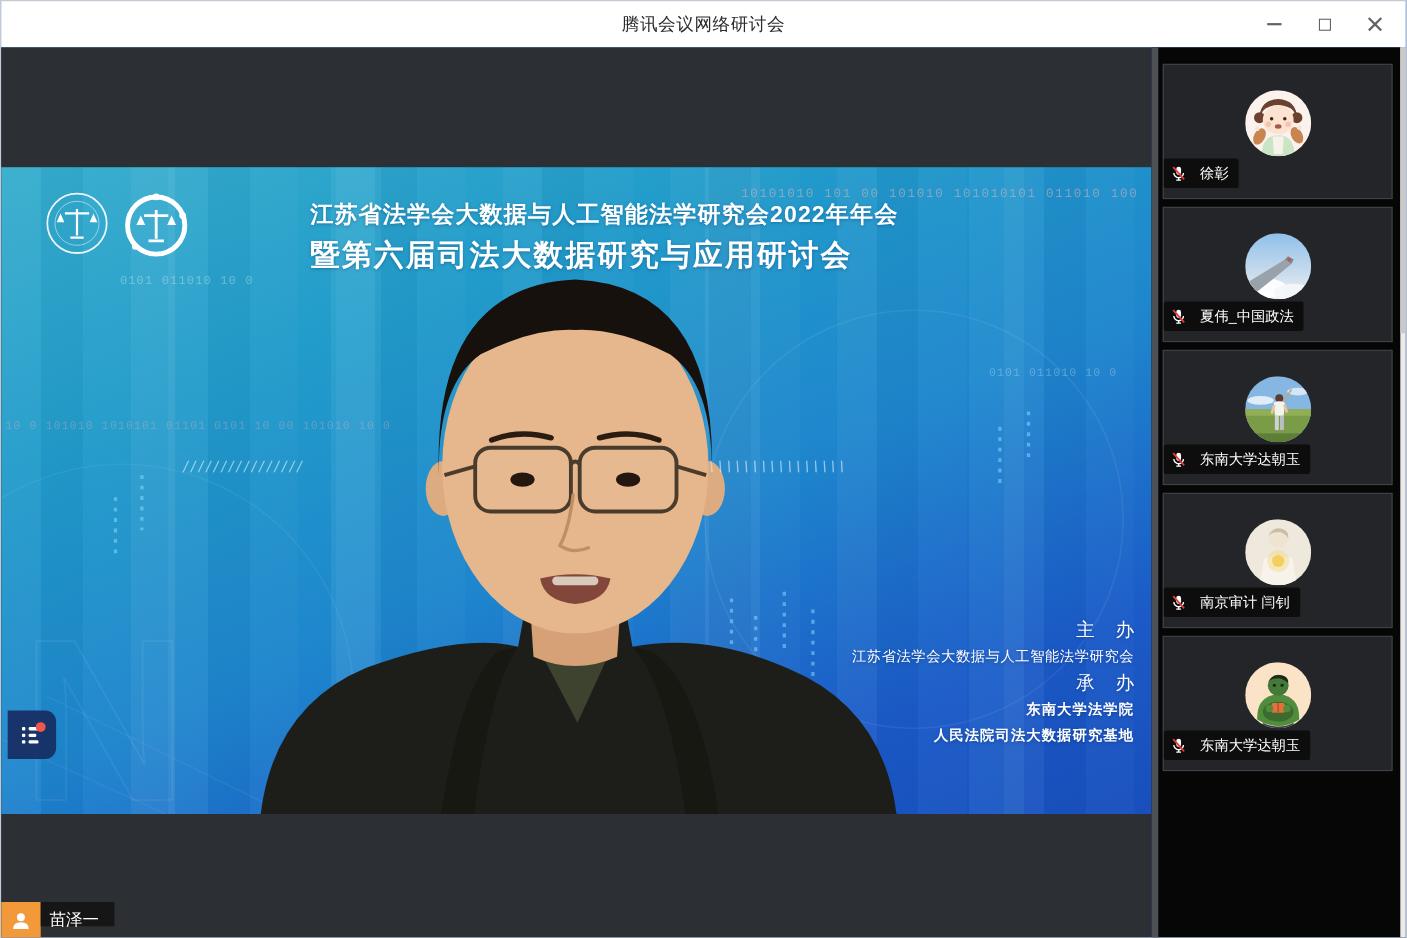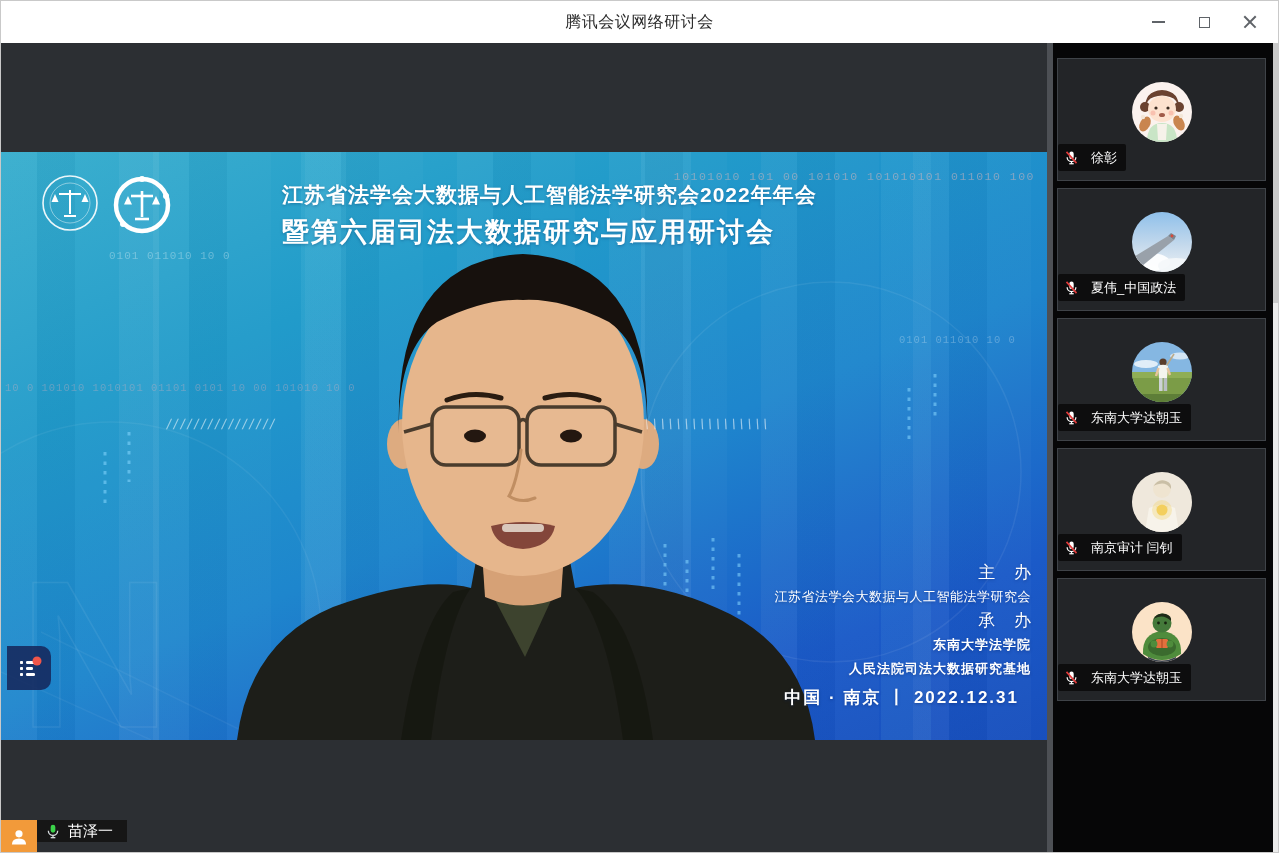--- a/index.html
+++ b/index.html
@@ -51,21 +51,21 @@
   .org-line { font-size:13px; font-weight:bold; letter-spacing:1px; }
   .slide-footer { font-size:17px; font-weight:bold; letter-spacing:2px; margin-top:5px; padding-right:12px; }
 
   .person-svg { position:absolute; inset:0; width:1046px; height:588px; }
 
   .chat-btn { position:absolute; left:6px; top:603px; width:44px; height:44px; background:rgba(22,40,92,.88);
     border-radius:0 10px 10px 0; display:flex; align-items:center; justify-content:center; cursor:pointer; }
 
   .self-bar { position:absolute; left:0; bottom:0; height:34px; display:flex; z-index:5; }
   .member-btn { width:36px; height:34px; background:#F29A3A; display:flex; align-items:center; justify-content:center; cursor:pointer; }
-  .self-chip { height:22px; background:rgba(20,20,20,.93); display:flex; align-items:center; gap:7px; padding:0 14px 0 8px; }
+  .self-chip { height:22px; background:rgba(20,20,20,.93); display:flex; align-items:flex-end; gap:7px; padding:0 14px 0 8px;flex-direction:column; }
   .self-chip .nm { color:#fff; font-size:15px; }
 
   
   .sidebar { position:relative; width:233px; height:811px; background:#060607; flex:0 0 auto; }
   .divider { position:absolute; left:0; top:0; bottom:0; width:6px; background:#4d5055; cursor:col-resize; }
   .tiles { position:absolute; left:10px; top:15px; width:209px; }
   .tile { position:relative; width:209px; height:123px; background:#232528; border:1px solid #3f4348; margin-bottom:7px; cursor:pointer; }
   .tile .avatar { position:absolute; left:50%; top:44%; transform:translate(-50%,-50%); width:60px; height:60px; border-radius:50%; overflow:hidden; }
   .chip { position:absolute; left:0; bottom:9px; height:27px; background:rgba(10,10,10,.88); display:flex; align-items:center; gap:12px; padding:0 9px 0 6px; border-radius:2px; max-width:205px; }
   .chip .nm { color:#fff; font-size:13px; white-space:nowrap; }
@@ -195,21 +195,20 @@
         <div class="bin bin-r1">0101 011010 10 0</div>
         <div class="deco-dash left">////////////////</div>
         <div class="deco-dash right">\\\\\\\\\\\\\\\\</div>
 
         <div class="host-block">
           <div class="host-label">主 办</div>
           <div class="host-value">江苏省法学会大数据与人工智能法学研究会</div>
           <div class="host-label">承 办</div>
           <div class="org-line">东南大学法学院</div>
           <div class="org-line">人民法院司法大数据研究基地</div>
-          <div class="slide-footer">中国 · 南京  丨  2022.12.31</div>
         </div>
       </div>
 
       <div class="chat-btn">
         <svg width="27" height="27" viewBox="0 0 27 27">
           <g fill="#fff">
             <rect x="4" y="6" width="3" height="3" rx="0.8"></rect>
               <rect x="10" y="6" width="9" height="3" rx="1.2"></rect>
             <rect x="4" y="12" width="3" height="3" rx="0.8"></rect>
               <rect x="10" y="12" width="7" height="3" rx="1.2"></rect>

